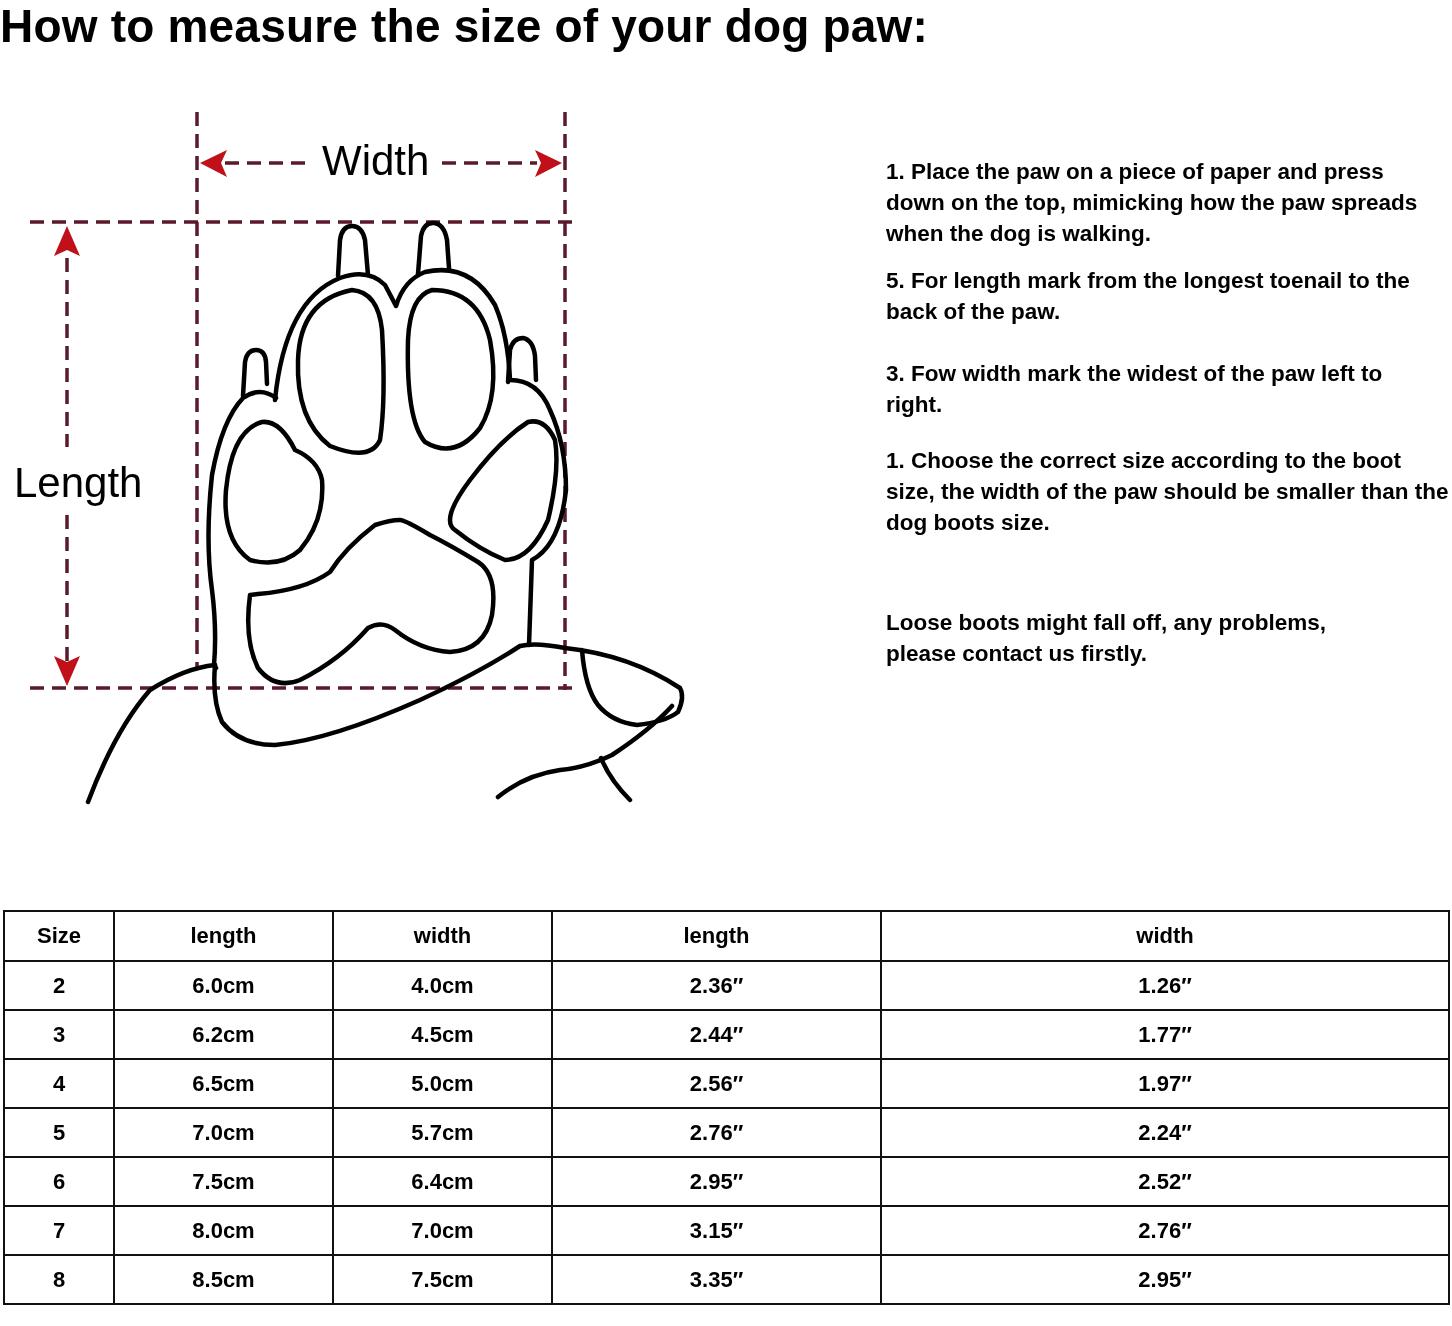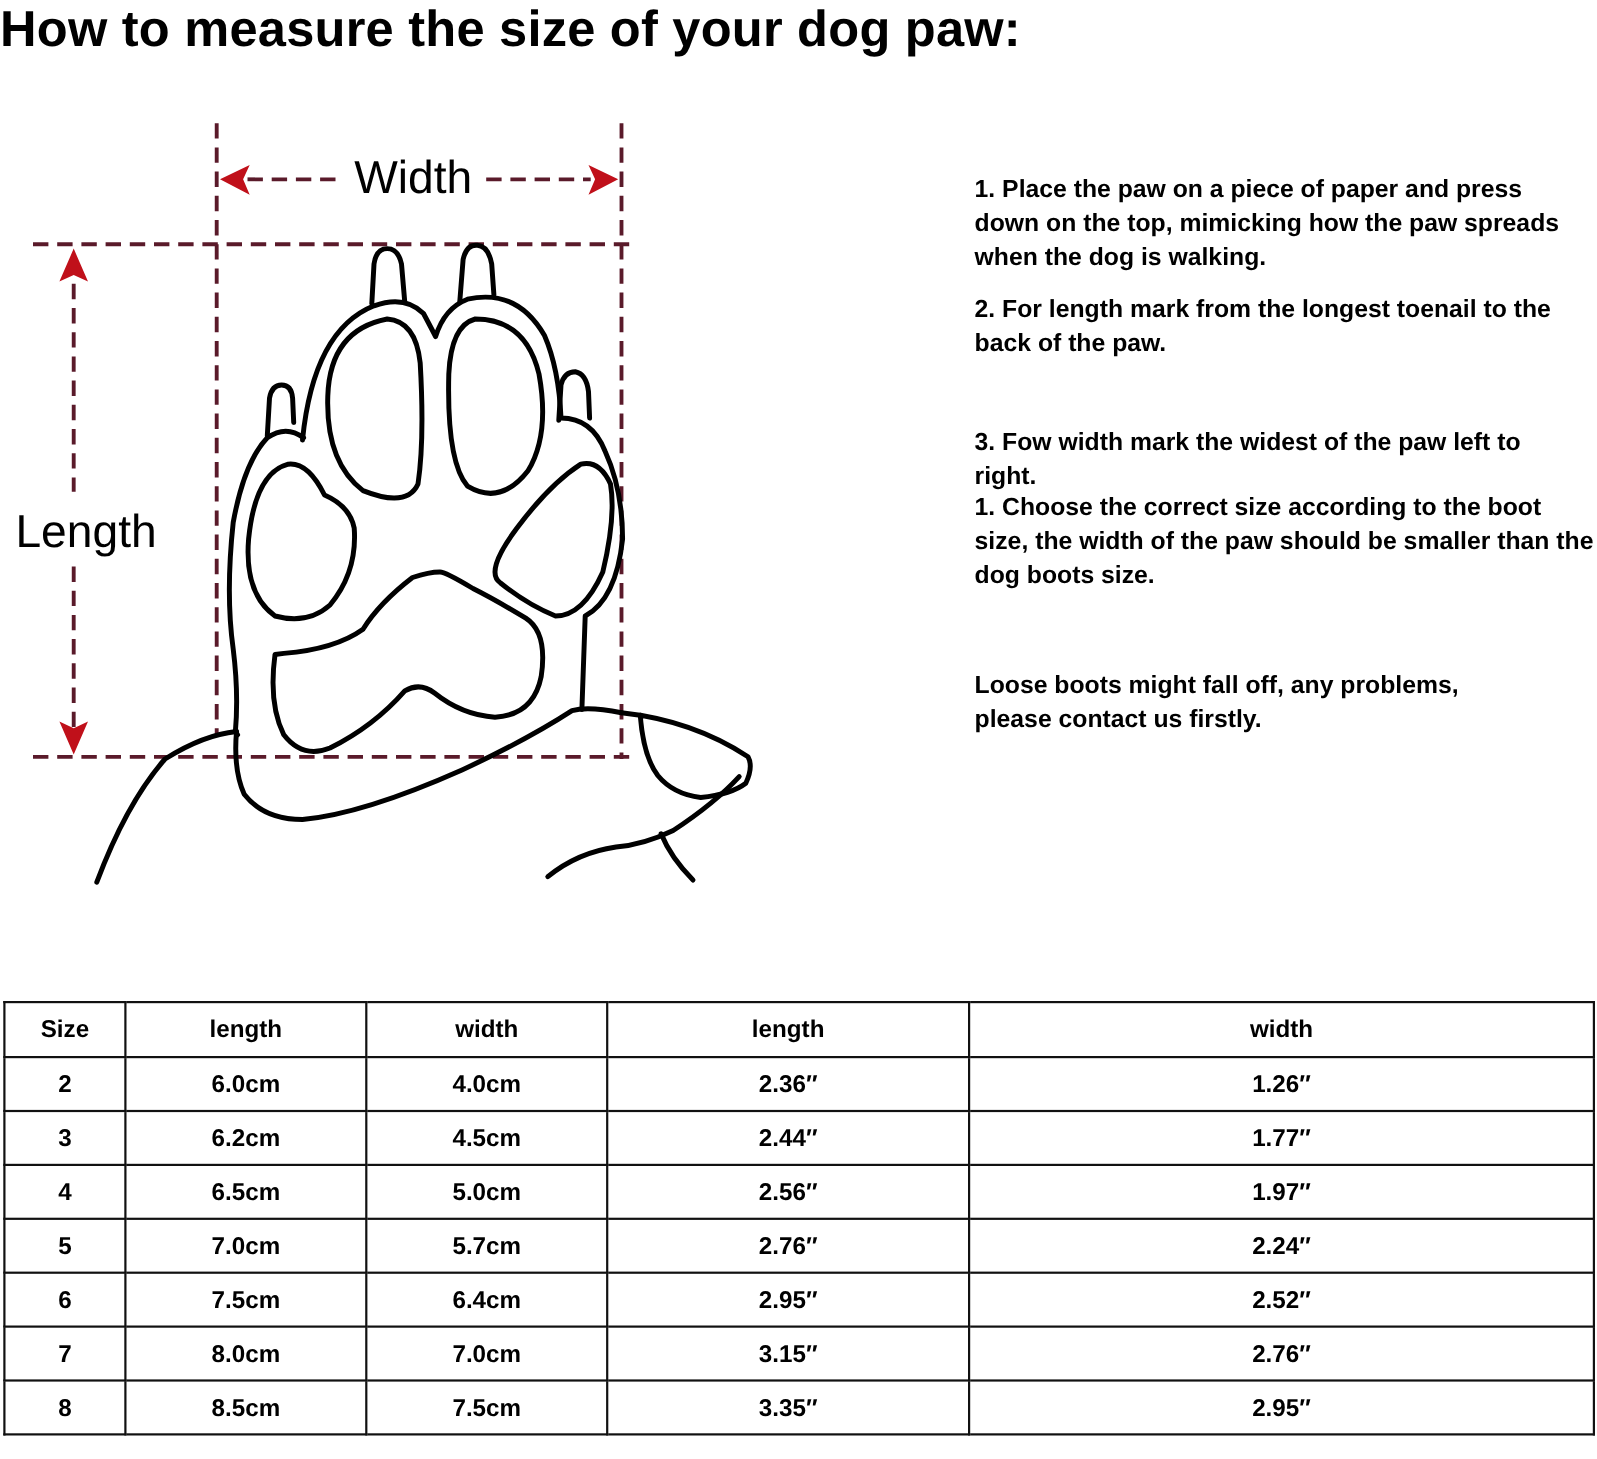--- a/index.html
+++ b/index.html
@@ -73,22 +73,22 @@
       <path d="M672,706 Q650,730 612,755 Q585,768 560,770 Q525,775 498,797"></path>
       <path d="M601,758 Q610,780 630,800"></path>
     </g>
   </svg>
   <div class="lbl-width" style="top:37px;">Width</div>
   <div class="lbl-length">Length</div>
 </div>
 
 <div class="instructions">
   <p class="step-1" style="width:560px;">1. Place the paw on a piece of paper and press down on the top, mimicking how the paw spreads when the dog is walking.</p>
-  <p class="step-2" style="width:540px;">2. For length mark from the longest toenail to the back of the paw.</p>
-  <p class="step-3" style="width:545px;margin-top:28px;">3. Fow width mark the widest of the paw left to right.</p>
+  <p class="step-2" style="width:540px;">5. For length mark from the longest toenail to the back of the paw.</p>
+  <p class="step-3" style="width:545px;">3. Fow width mark the widest of the paw left to right.</p>
   <p class="step-4" style="width:566px;">1. Choose the correct size according to the boot size, the width of the paw should be smaller than the dog boots size.</p>
   <p class="note" style="width:500px;">Loose boots might fall off, any problems, please contact us firstly.</p>
 </div>
 
 <table class="size-table">
   <colgroup>
     <col style="width:110px">
     <col style="width:219px">
     <col style="width:219px">
     <col style="width:329px">

